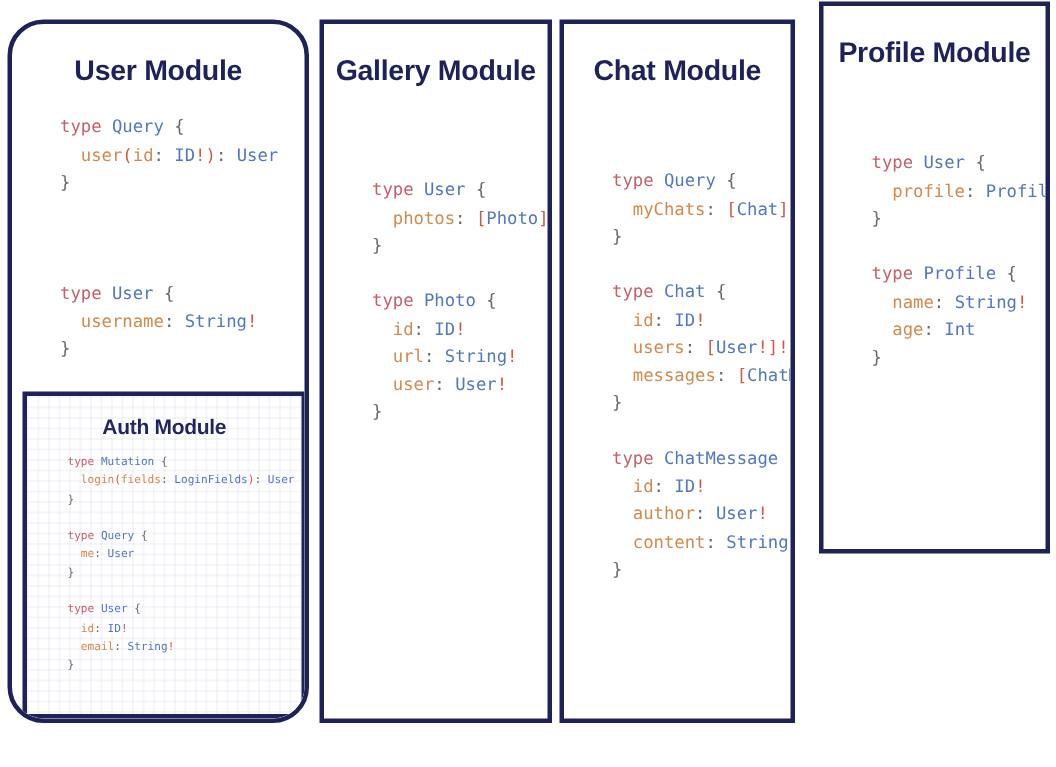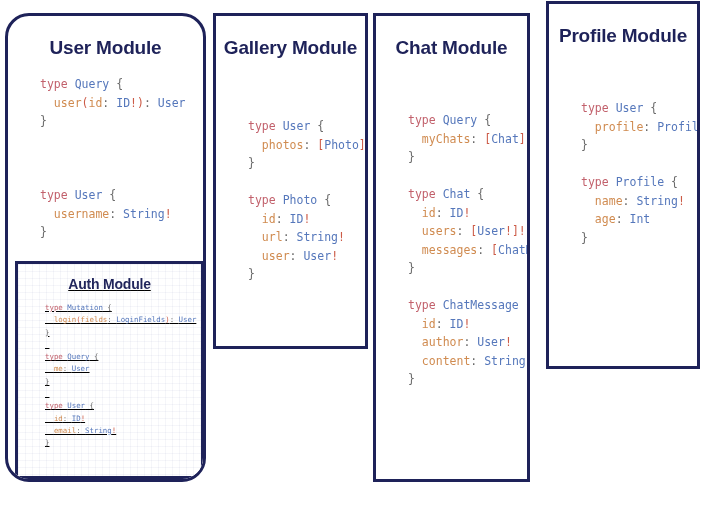--- a/index.html
+++ b/index.html
@@ -84,22 +84,22 @@
       linear-gradient(to right, rgba(140,150,190,0.085) 1px, transparent 1px),
       linear-gradient(to bottom, rgba(140,150,190,0.085) 1px, transparent 1px);
     background-size: 7px 7px;
     pointer-events: none;
   }
 
   .code-wrap { position: relative; }
 
   
   #mod-user    { left: 5px;   top: 13px; width: 201px; height: 469px; border-radius: 24px; }
-  #mod-auth    { left: 7px;   top: 245px; width: 189px; height: 218px; text-decoration: underline; }
-  #mod-gallery { left: 213px; top: 13px; width: 155px; height: 336px; }
+  #mod-auth    { left: 7px;   top: 245px; width: 189px; height: 218px; }
+  #mod-gallery { left: 213px; top: 13px; width: 155px; height: 469px; }
   #mod-chat    { left: 373px; top: 13px; width: 157px; height: 469px; }
   #mod-profile { left: 546px; top: 1px; width: 154px; height: 368px; }
 
   #mod-user .code.top-block { padding-top: 16px; }
   #mod-gallery .code.top-block { padding-top: 58px; }
   #mod-chat .code.top-block { padding-top: 52px; }
   #mod-profile .code.top-block { padding-top: 52px; }
   #mod-auth .code.top-block { padding-top: 9px; }
 </style>
 </head>

